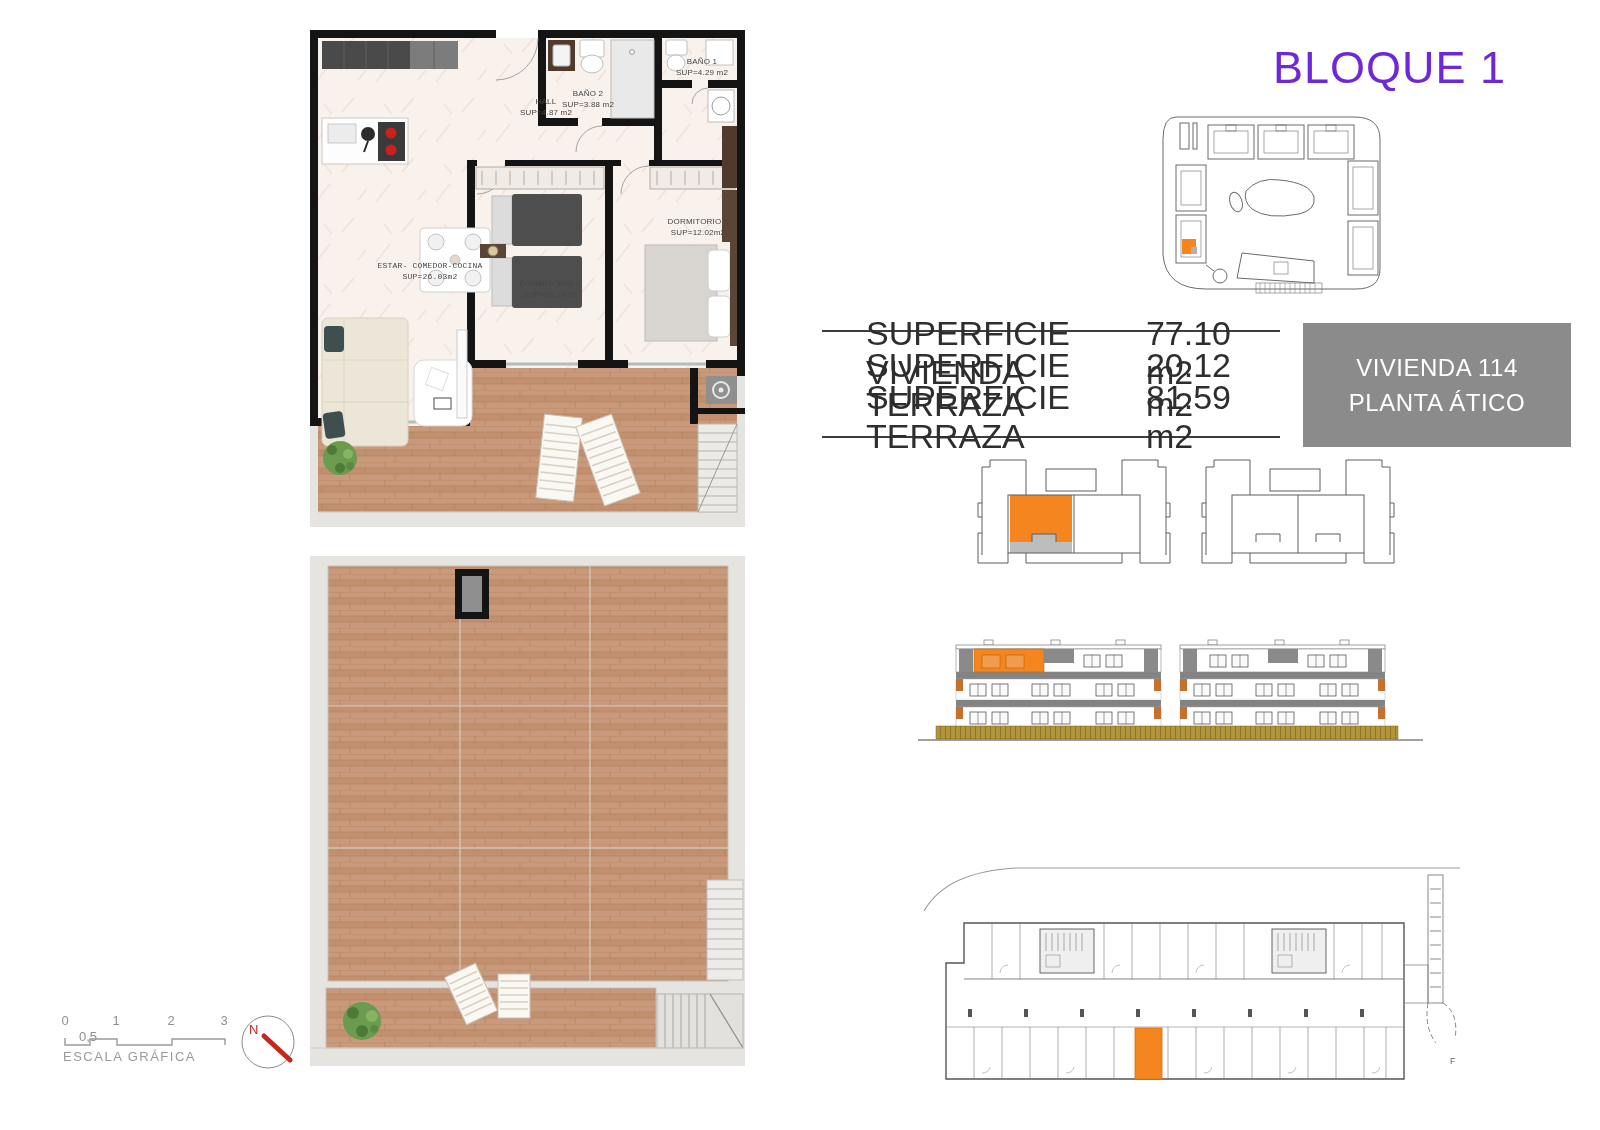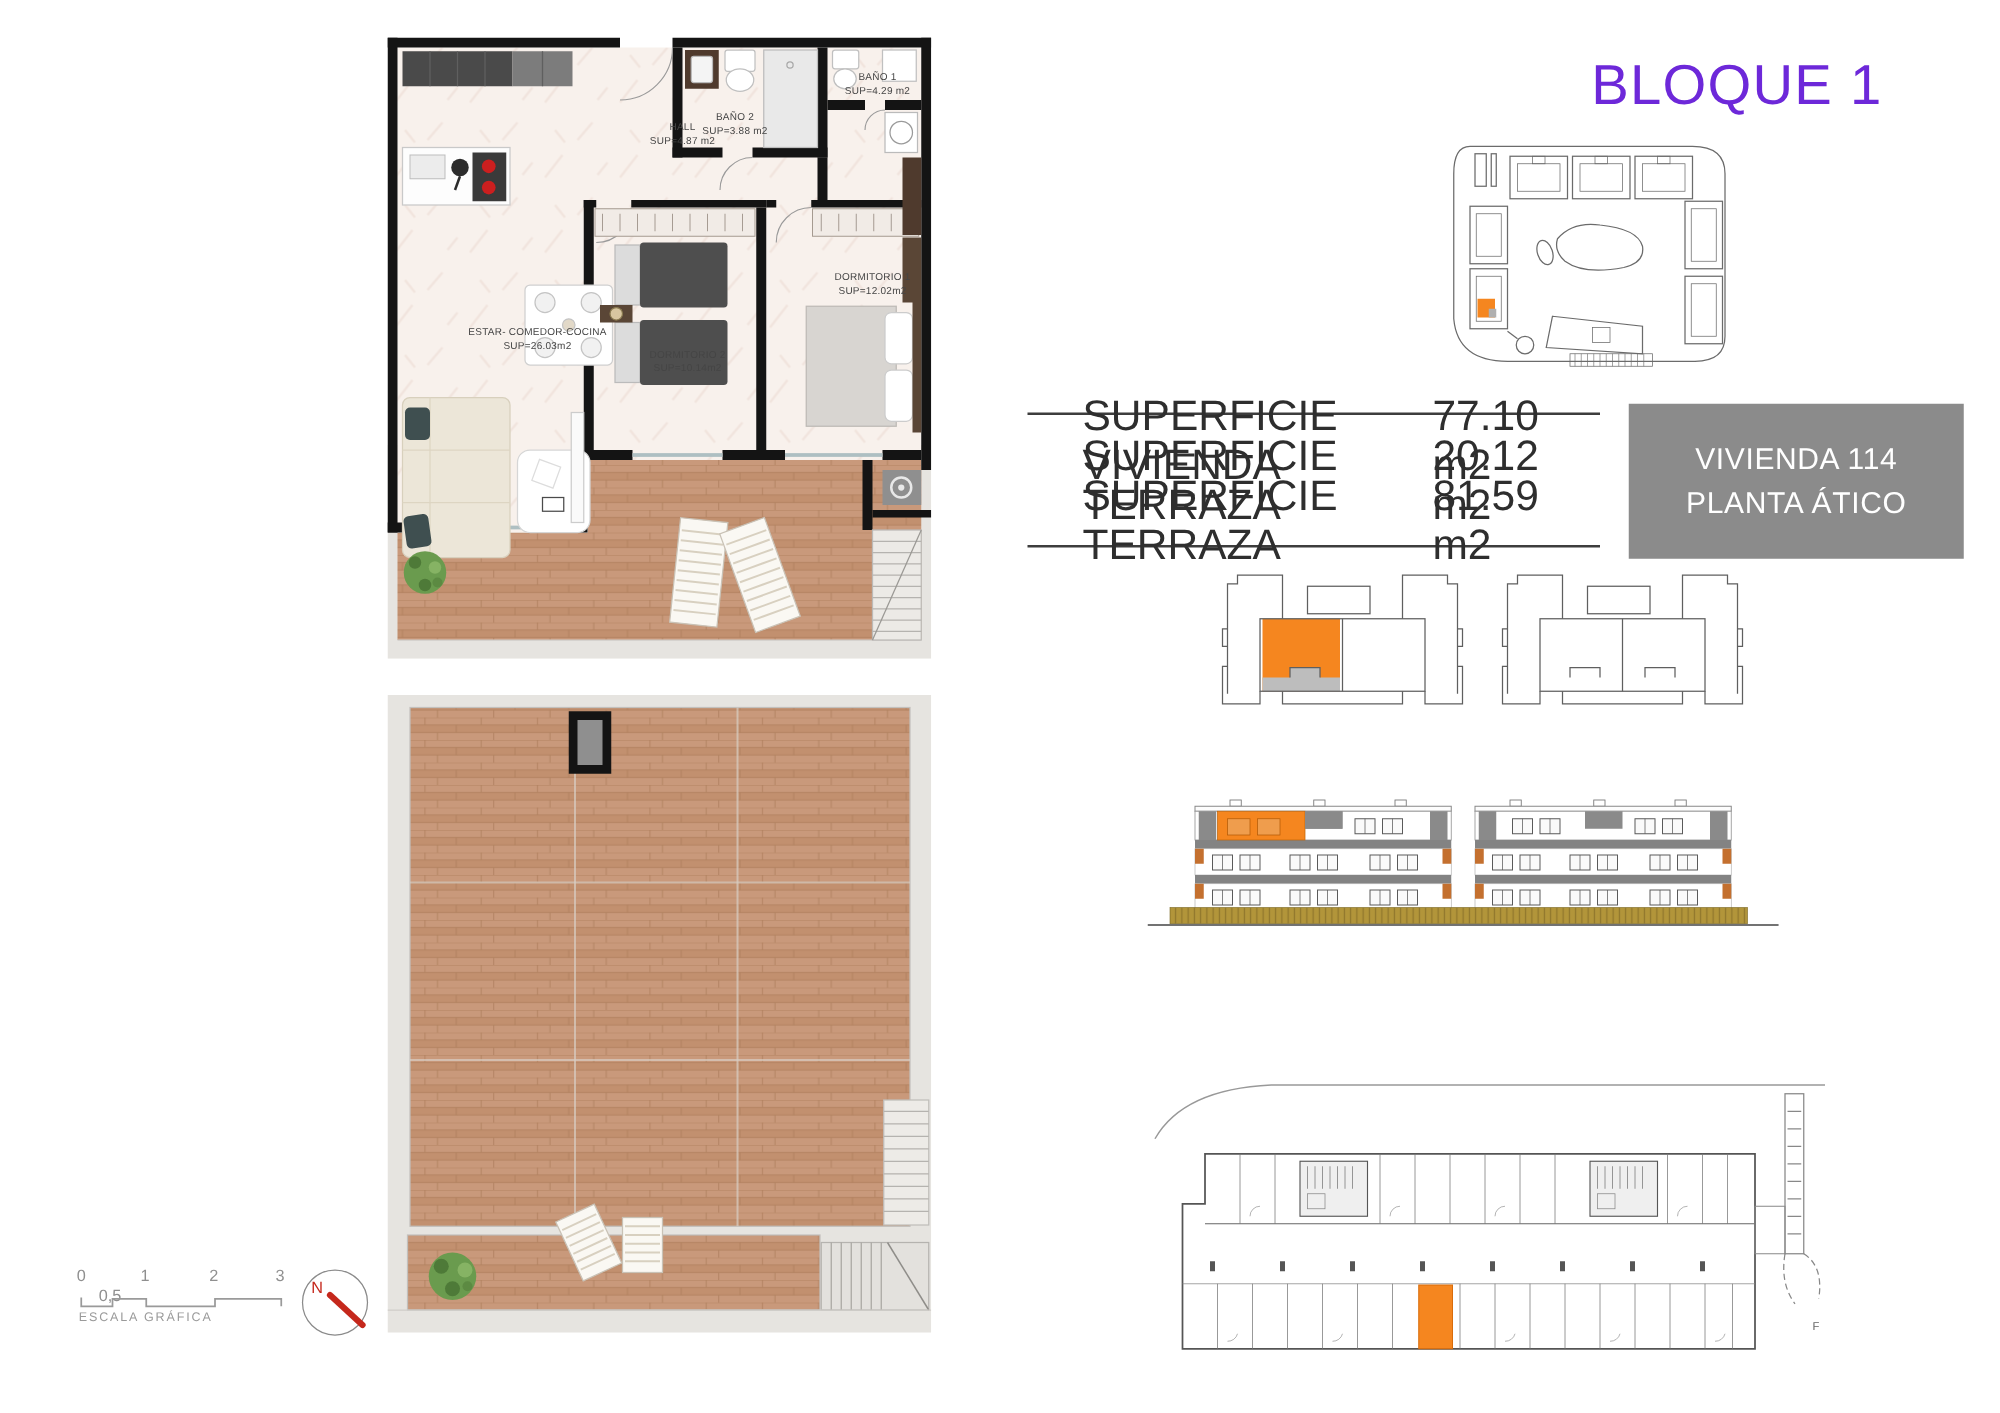--- a/index.html
+++ b/index.html
@@ -20,21 +20,21 @@
         font-size:34px;color:#2e2e2e;}
   .slabel{width:296px;}
   
   .info-box{position:absolute;left:1303px;top:323px;width:268px;height:124px;
             background:#8b8b8b;color:#fff;display:flex;flex-direction:column;
             justify-content:center;align-items:center;gap:7px;font-size:24px;
             letter-spacing:.5px;}
   
   .scalebar{position:absolute;left:55px;top:1005px;width:185px;height:62px;}
   .snum{position:absolute;font-size:13px;color:#8f8f8f;transform:translateX(-50%);}
-  .scaption{position:absolute;left:8px;top:44px;font-size:10px;color:#9a9a9a;
+  .scaption{position:absolute;left:8px;top:44px;font-size:13px;color:#9a9a9a;
             letter-spacing:1.5px;}
   .sheet-mark{position:absolute;left:1450px;top:1056px;font-size:9px;color:#666;}
   svg{display:block;}
 </style>
 </head>
 <body>
 
 <div class="sheet">
 
   <div class="abs" style="left:310px;top:30px;width:435px;height:497px;">
@@ -218,21 +218,21 @@
       <div>SUP=4.29 m2</div>
     </div>
     <div class="lbl" style="left:388px;top:186px;">
       <div>DORMITORIO 1</div>
       <div>SUP=12.02m2</div>
     </div>
     <div class="lbl" style="left:240px;top:248px;">
       <div>DORMITORIO 2</div>
       <div>SUP=10.14m2</div>
     </div>
-    <div class="lbl" style="left:120px;top:230px;">
+    <div class="lbl" style="left:120px;top:230px;font-family:Liberation Mono, monospace;">
       <div>ESTAR- COMEDOR-COCINA</div>
       <div>SUP=26.03m2</div>
     </div>
   </div>
 
   <div class="abs" style="left:310px;top:556px;width:435px;height:522px;">
     <svg width="435" height="522" viewBox="0 0 435 522">
       <rect x="0" y="0" width="435" height="510" fill="#e6e4e0"></rect>
       <rect x="18" y="10" width="400" height="415" fill="url(#wd)" stroke="#c2c0bc"></rect>
       <path d="M150,60V425 M280,10V425" stroke="#d9cfc5" stroke-width="1.6" opacity="0.7"></path>

